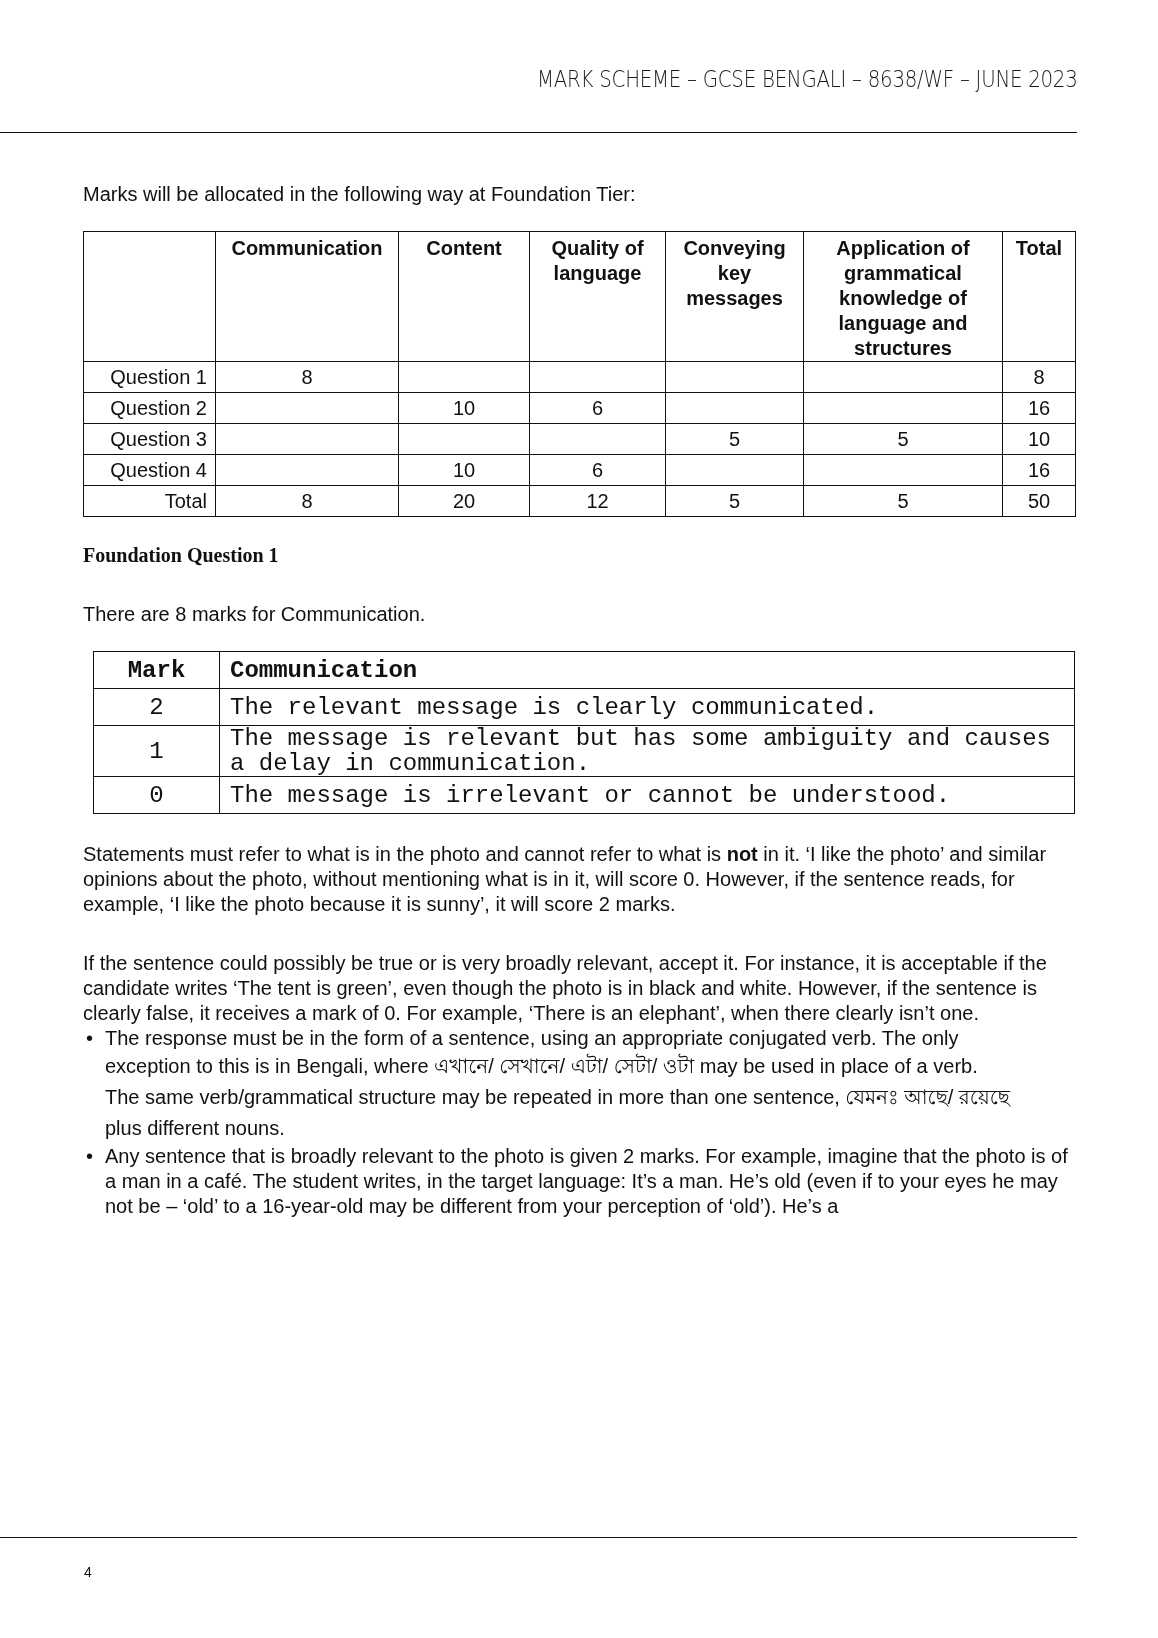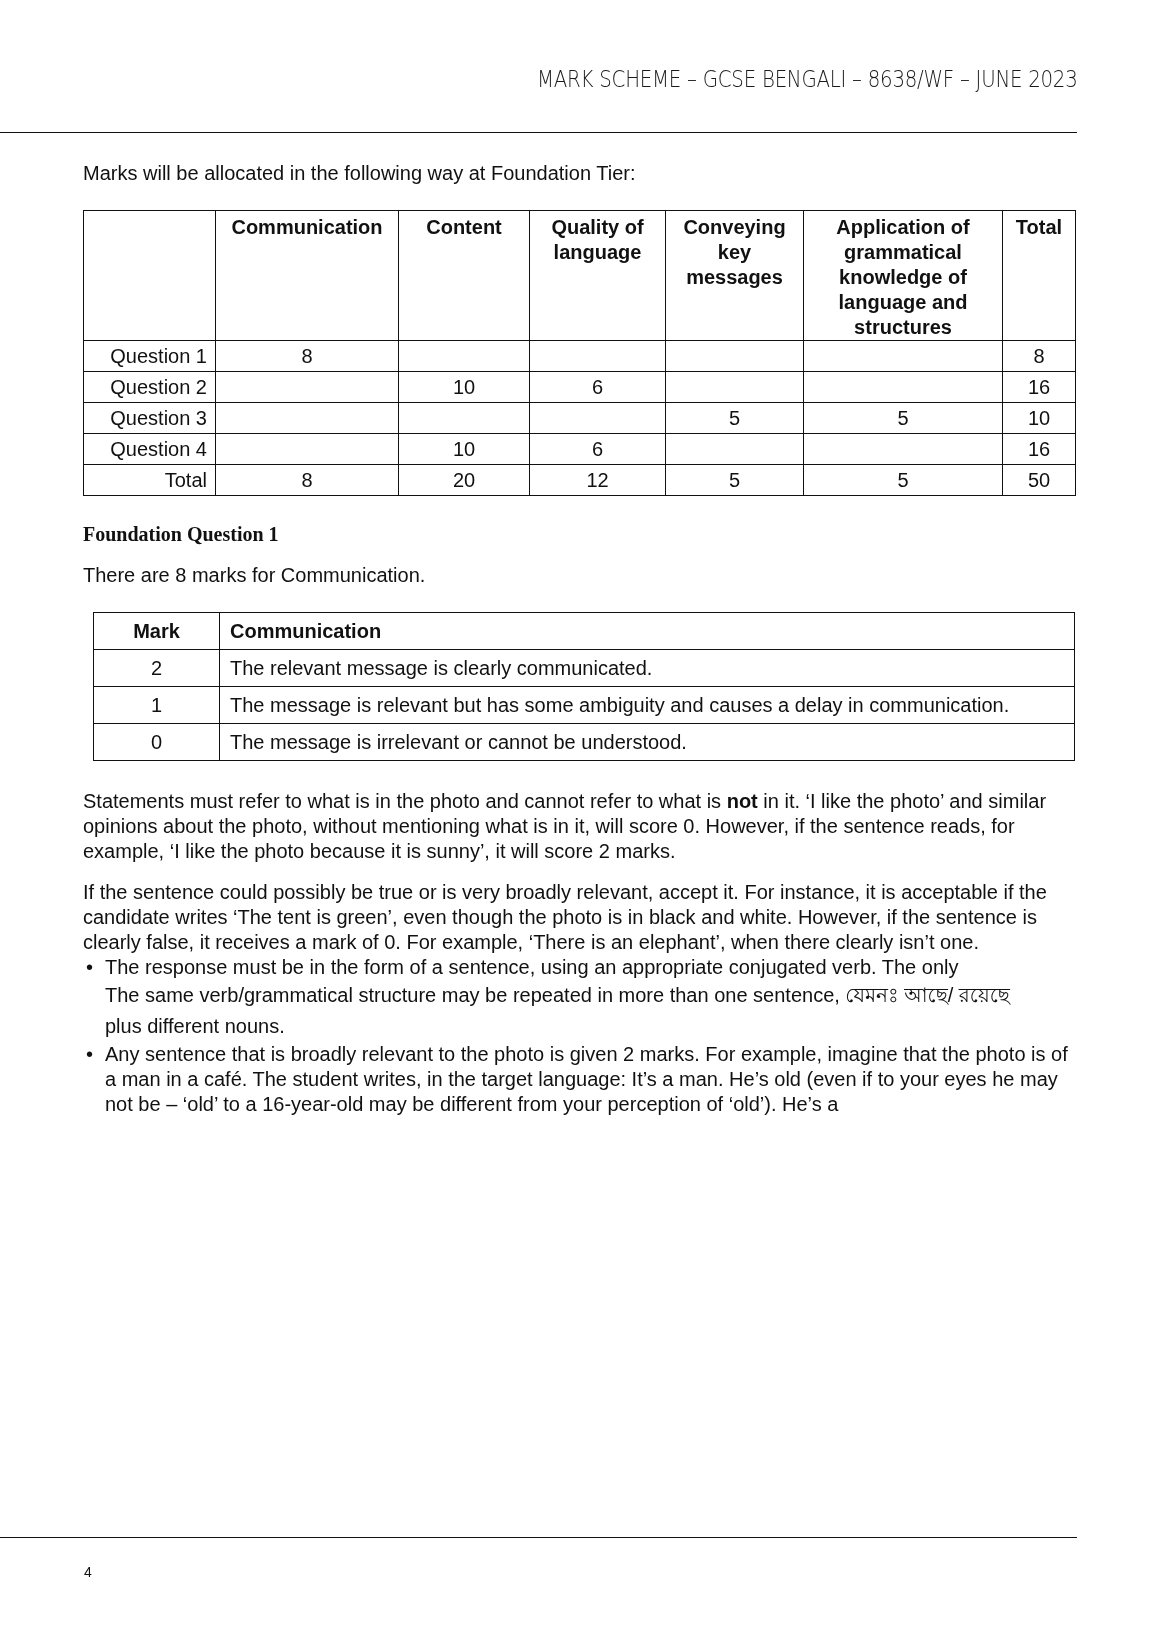--- a/index.html
+++ b/index.html
@@ -11,36 +11,36 @@
     position: absolute; right: 80px; top: 66px;
     font-family: "DejaVu Sans", sans-serif; font-size: 23px; font-weight: 300;
     letter-spacing: -0.3px; color: #1a1a1a; transform: scaleX(0.86); transform-origin: right center;
     white-space: nowrap;
   }
   .rule { position: absolute; left: 0; width: 1077px; height: 0; border-top: 1.5px solid #111; }
   .rule.top { top: 132px; }
   .rule.bottom { top: 1537px; }
   .page-number { position: absolute; left: 84px; top: 1564px; font-size: 14px; }
 
-  .content { position: absolute; left: 83px; top: 161px; width: 992px; font-size: 20px; line-height: 25px; }
+  .content { position: absolute; left: 83px; top: 182px; width: 992px; font-size: 20px; line-height: 25px; }
   p { margin: 0; }
   .intro { margin-bottom: 24px; }
 
   table { border-collapse: collapse; }
   .alloc { width: 992px; table-layout: fixed; }
   .alloc th, .alloc td { border: 1.5px solid #111; padding: 0 8px; font-size: 20px; }
   .alloc th { vertical-align: top; text-align: center; font-weight: bold; line-height: 25px; padding-top: 4px; height: 124px; }
   .alloc td { height: 30px; line-height: 30px; text-align: center; }
   .alloc td.rowlabel { text-align: right; padding-left: 10px; }
 
   .heading { font-weight: bold; margin-top: 26px; font-family: Liberation Serif, serif; }
-  .para { margin-top: 16px; }
+  .para { margin-top: 34px; }
 
   .criteria { width: 982px; margin-left: 10px; margin-top: 24px; table-layout: fixed; }
-  .criteria th, .criteria td { border: 1.5px solid #111; height: 36px; font-size: 20px; padding: 0 10px; }
+  .criteria th, .criteria td { border: 1.5px solid #111; height: 36px; font-size: 24px; padding: 0 10px; font-family: Liberation Mono, monospace; }
   .criteria th { font-weight: bold; }
   .criteria .markcol { width: 105px; text-align: center; }
   .criteria .desc { text-align: left; }
 
   .para.after-criteria { margin-top: 28px; }
   ul { margin: 0; padding: 0; list-style: none; }
   li { position: relative; padding-left: 22px; }
   li .bullet { position: absolute; left: 3px; top: 0; }
   .tall { line-height: 31px; }
   b { font-weight: bold; }
@@ -153,20 +153,21 @@
   <p class="para after-criteria"><span>Statements must refer to what is in the photo and cannot refer to what is </span><b>not</b><span> in it.  ‘I like the photo’ and similar opinions about the photo, without mentioning what is in it, will score 0.  However, if the sentence reads, for example, ‘I like the photo because it is sunny’, it will score 2 marks.</span></p>
 
   <p class="para">If the sentence could possibly be true or is very broadly relevant, accept it.  For instance, it is acceptable if the candidate writes ‘The tent is green’, even though the photo is in black and white.  However, if the sentence is clearly false, it receives a mark of 0.  For example, ‘There is an elephant’, when there clearly isn’t one.</p>
 
 
 
   <ul>
     <li>
       <span class="bullet">•</span>
       <div>The response must be in the form of a sentence, using an appropriate conjugated verb.  The only</div>
+      <div class="tall">exception to this is in Bengali, where এখানে/ সেখানে/ এটা/ সেটা/ ওটা may be used in place of a verb.</div>
       <div class="tall">The same verb/grammatical structure may be repeated in more than one sentence, যেমনঃ আছে/ রয়েছে</div>
       <div class="tall">plus different nouns.</div>
     </li>
     <li>
       <span class="bullet">•</span>
       <div>Any sentence that is broadly relevant to the photo is given 2 marks.  For example, imagine that the photo is of a man in a café.  The student writes, in the target language: It’s a man.  He’s old (even if to your eyes he may not be – ‘old’ to a 16-year-old may be different from your perception of ‘old’).  He’s a</div>
     </li>
   </ul>
 </div>
 

